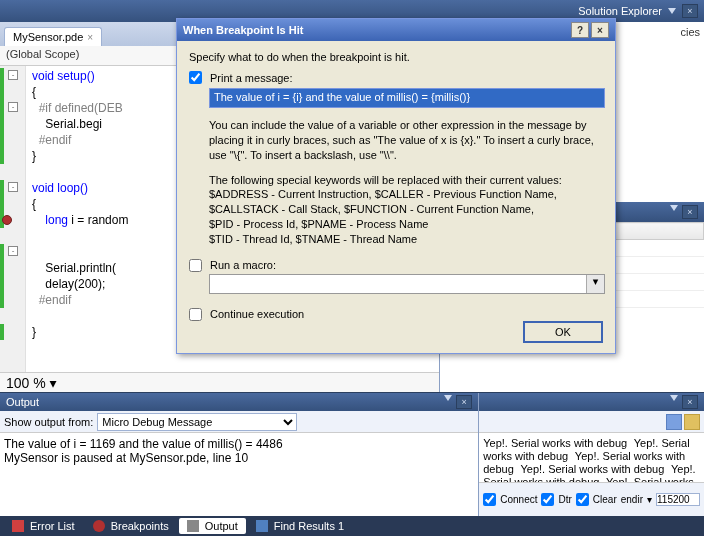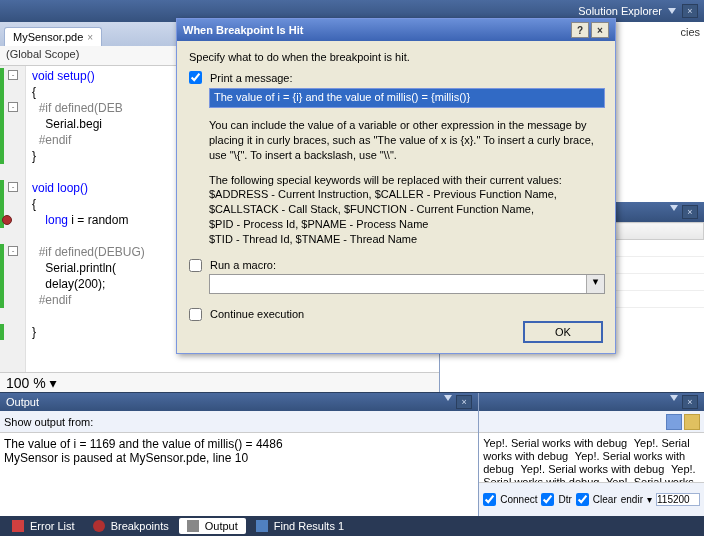--- a/index.html
+++ b/index.html
@@ -99,21 +99,21 @@
         <div class="line"><span class="greenbar"></span><span>{</span></div>
         <div class="line"><span class="greenbar"></span><span class="outline">-</span><span class="pp">  #if defined(DEB</span></div>
         <div class="line"><span class="greenbar"></span><span>    Serial.begi</span></div>
         <div class="line"><span class="greenbar"></span><span class="pp">  #endif</span></div>
         <div class="line"><span class="greenbar"></span><span>}</span></div>
         <div class="line"><span></span></div>
         <div class="line"><span class="greenbar"></span><span class="outline">-</span><span class="kw">void loop()</span></div>
         <div class="line"><span class="greenbar"></span><span>{</span></div>
         <div class="line"><span class="greenbar"></span><span class="bp-dot"></span><span>    <span class="kw">long</span> i = random</span></div>
         <div class="line"><span></span></div>
-        <div class="line"><span class="greenbar"></span><span class="outline">-</span><span class="pp">  #if defined(DEBUG)</span></div>
+        <div class="line"><span class="greenbar"></span><span class="outline">-</span></div>
         <div class="line"><span class="greenbar"></span><span>    Serial.println(</span></div>
         <div class="line"><span class="greenbar"></span><span>    delay(200);</span></div>
         <div class="line"><span class="greenbar"></span><span class="pp">  #endif</span></div>
         <div class="line"><span></span></div>
         <div class="line"><span class="greenbar"></span><span>}</span></div>
       </div>
     </div>
     <div class="zoom"><span>100 %</span>&nbsp;▾</div>
   </div>
 
@@ -155,20 +155,21 @@
   <div class="output-left">
     <div class="out-head">
       <span>Output</span>
       <div class="ctl" style="margin-left:auto;display:flex;gap:4px">
           <span class="pin"></span>
           <span class="win-btn">×</span>
         </div>
     </div>
     <div class="out-tool">
       <span>Show output from:</span>
+      <select style="width:200px"><option>Micro Debug Message</option></select>
     </div>
     <div class="out-body"><span>The value of i = 1169 and the value of millis() = 4486</span>
 <span>MySensor is paused at MySensor.pde, line 10</span></div>
   </div>
   <div class="serial-right">
     <div class="out-head">
       <div class="ctl" style="margin-left:auto;display:flex;gap:4px">
           <span class="pin"></span>
           <span class="win-btn">×</span>
         </div>

